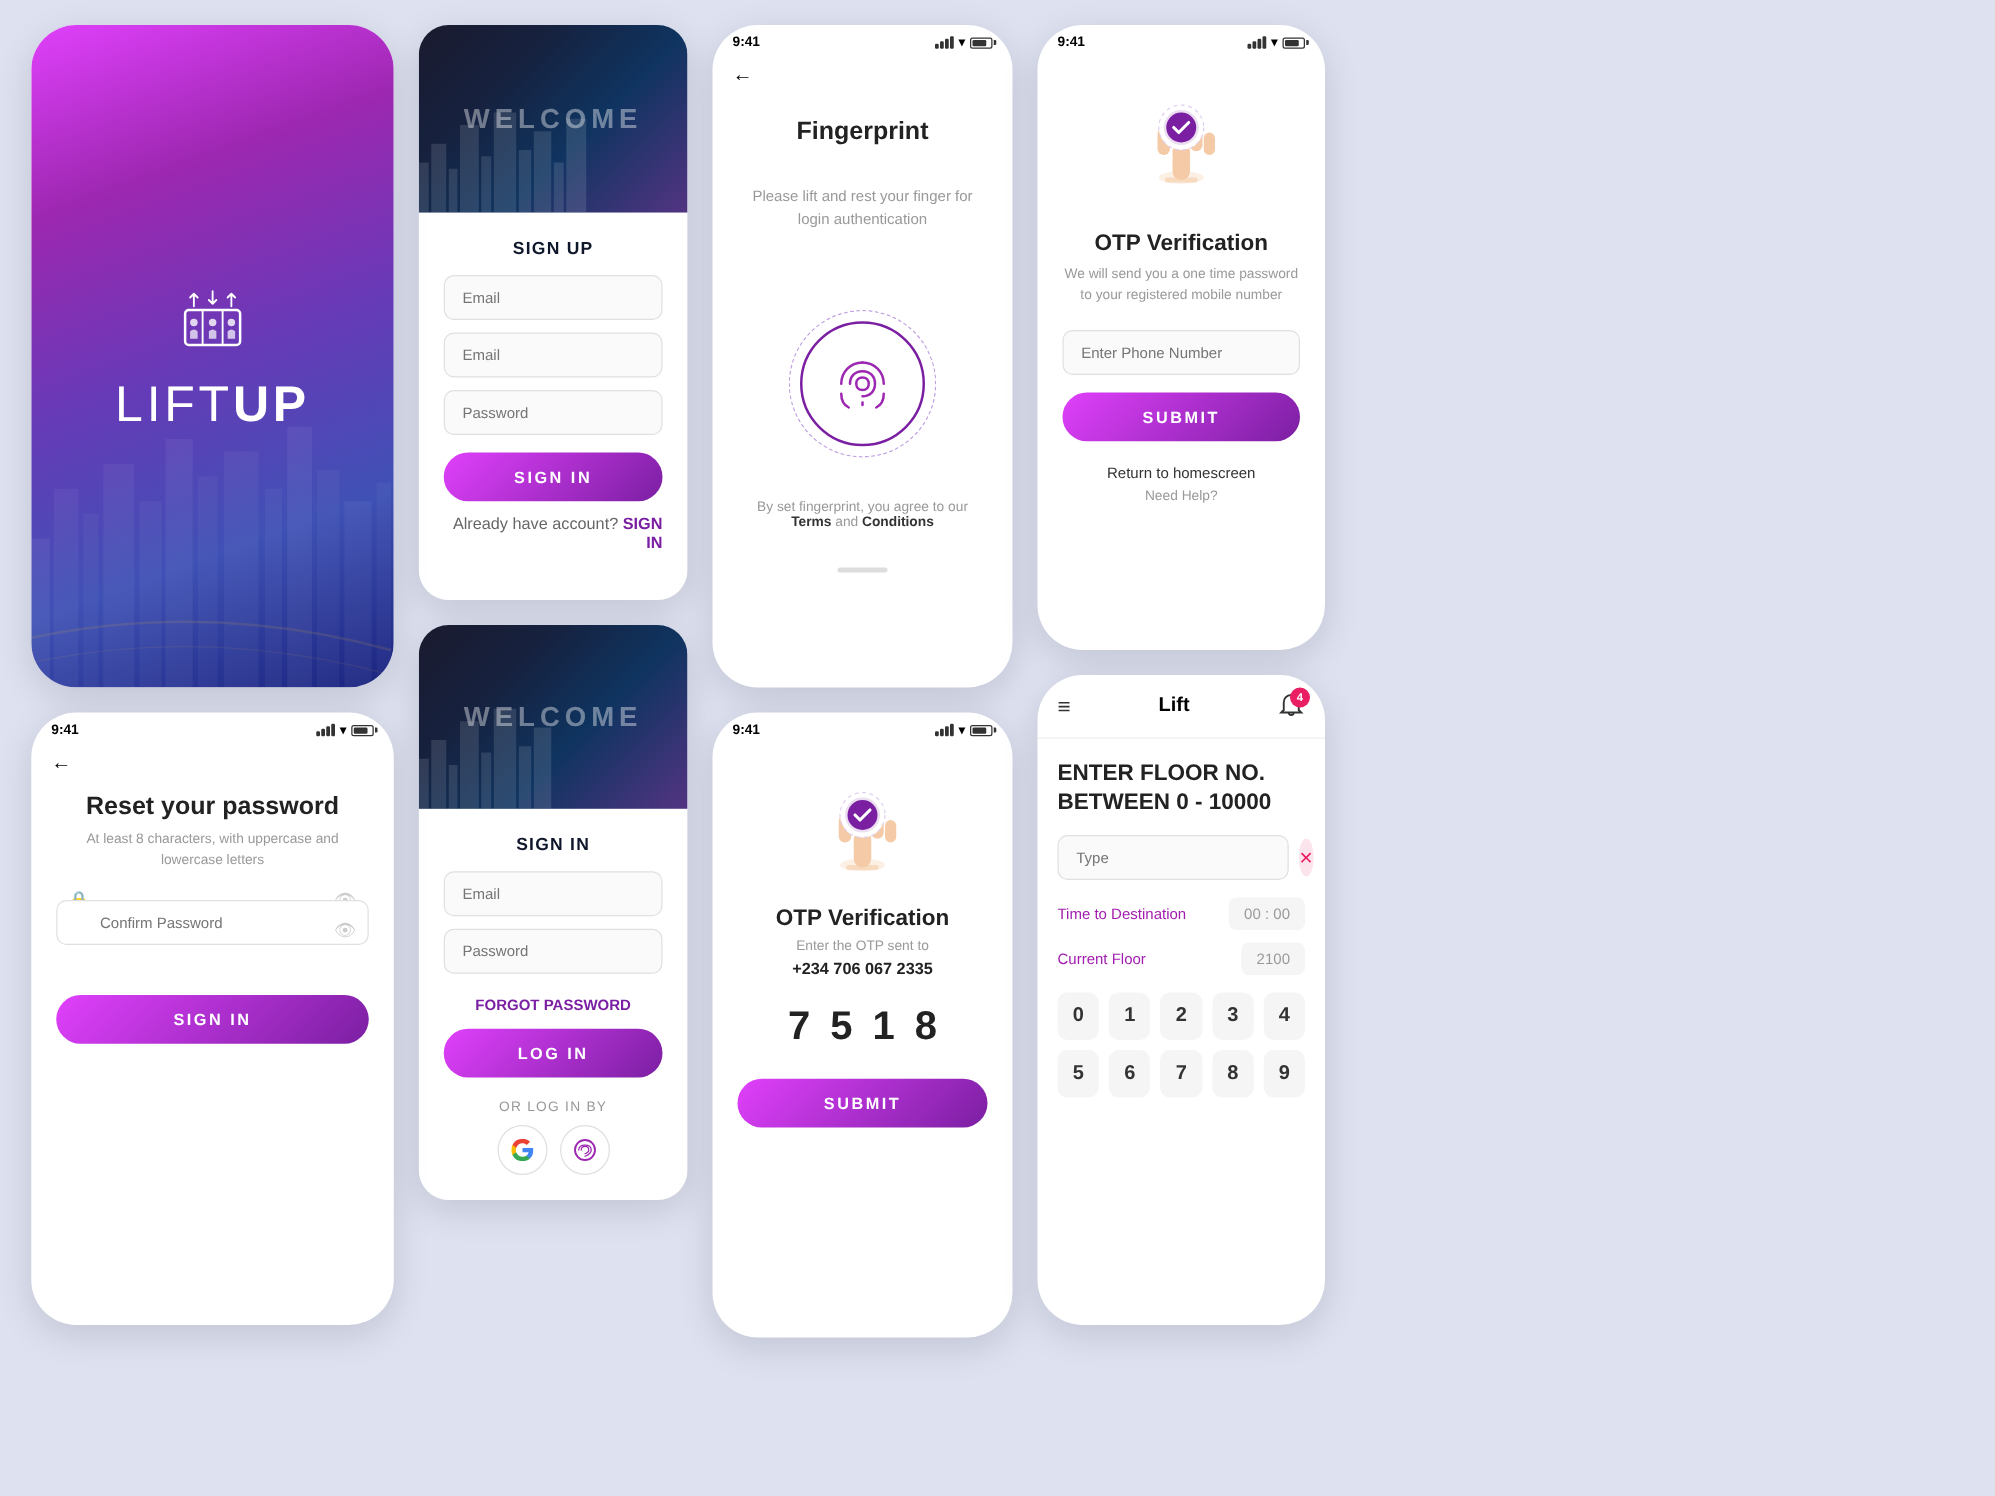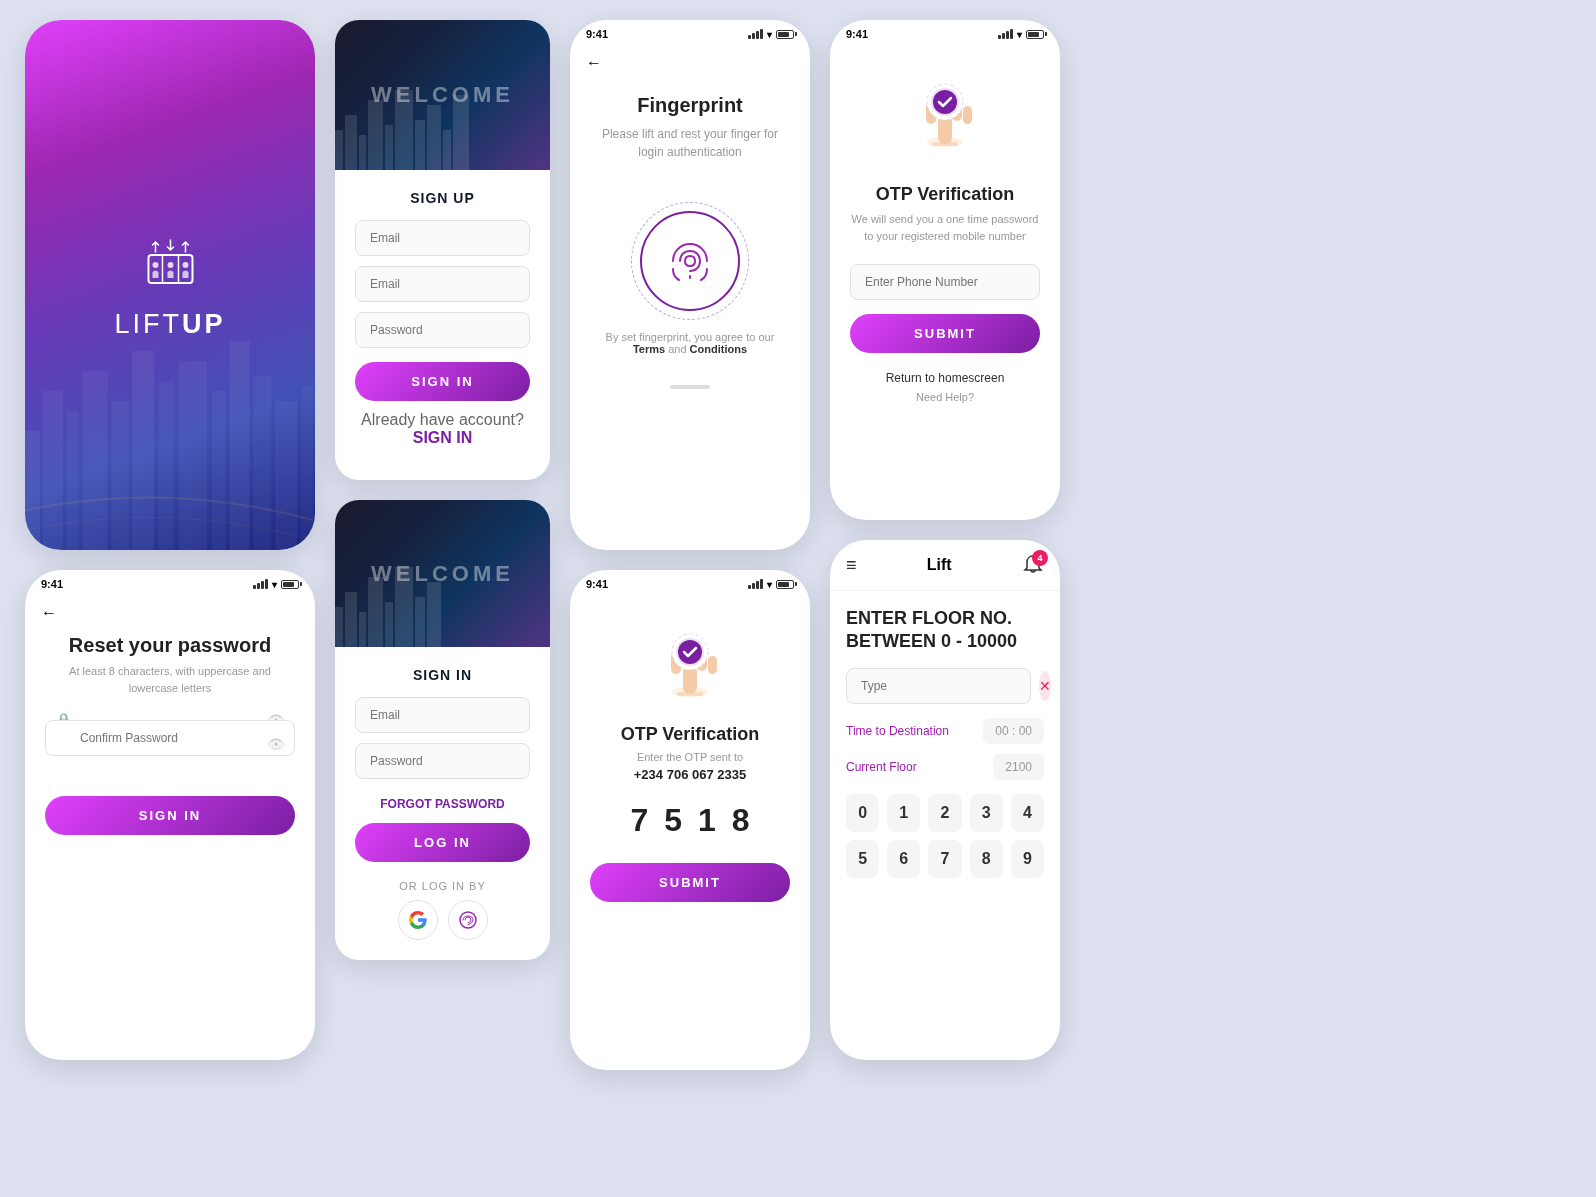--- a/index.html
+++ b/index.html
@@ -143,36 +143,37 @@
       padding: 12px;
       font-size: 13px;
       font-weight: 700;
       letter-spacing: 2px;
       cursor: pointer;
       margin-top: 4px;
       margin-bottom: 10px;
     }
 
     .already-text {
-      text-align: center;
-      font-size: 16px;
+      text-align: right;
+      font-size: 13px;
       color: #666;
     }
     .already-text a {
       color: #7b1fa2;
       font-weight: 600;
       text-decoration: none;
     }
 
     .fingerprint-content {
       display: flex;
       flex-direction: column;
       align-items: center;
       padding: 20px;
       flex: 1;
+      gap: 23px;
     }
 
     .fp-title {
       font-size: 20px;
       font-weight: 700;
       color: #222;
       margin-bottom: 8px;
       text-align: center;
     }
     .fp-subtitle {
@@ -606,21 +607,21 @@
 
           <path d="M 45 22 L 45 12 M 45 12 L 42 15 M 45 12 L 48 15" stroke="white" stroke-width="1.5" fill="none" stroke-linecap="round"></path>
 
           <circle cx="15" cy="35" r="3" fill="white" opacity="0.8"></circle>
           <circle cx="30" cy="35" r="3" fill="white" opacity="0.8"></circle>
           <circle cx="45" cy="35" r="3" fill="white" opacity="0.8"></circle>
           <path d="M 12 42 Q 15 39 18 42 L 18 48 L 12 48 Z" fill="white" opacity="0.7"></path>
           <path d="M 27 42 Q 30 39 33 42 L 33 48 L 27 48 Z" fill="white" opacity="0.7"></path>
           <path d="M 42 42 Q 45 39 48 42 L 48 48 L 42 48 Z" fill="white" opacity="0.7"></path>
         </svg>
-        <div style="font-size:27px; font-weight:300; color:white; letter-spacing:3px; margin-top:19px;">
+        <div style="font-size:40px; font-weight:300; color:white; letter-spacing:3px; margin-top:19px;">
           LIFT<span style="font-weight:700;">UP</span>
         </div>
       </div>
     </div>
 
     <div class="phone-card" style="width:290px; height:490px;">
 
       <div class="status-bar">
         <span>9:41</span>
         <div class="status-icons">

